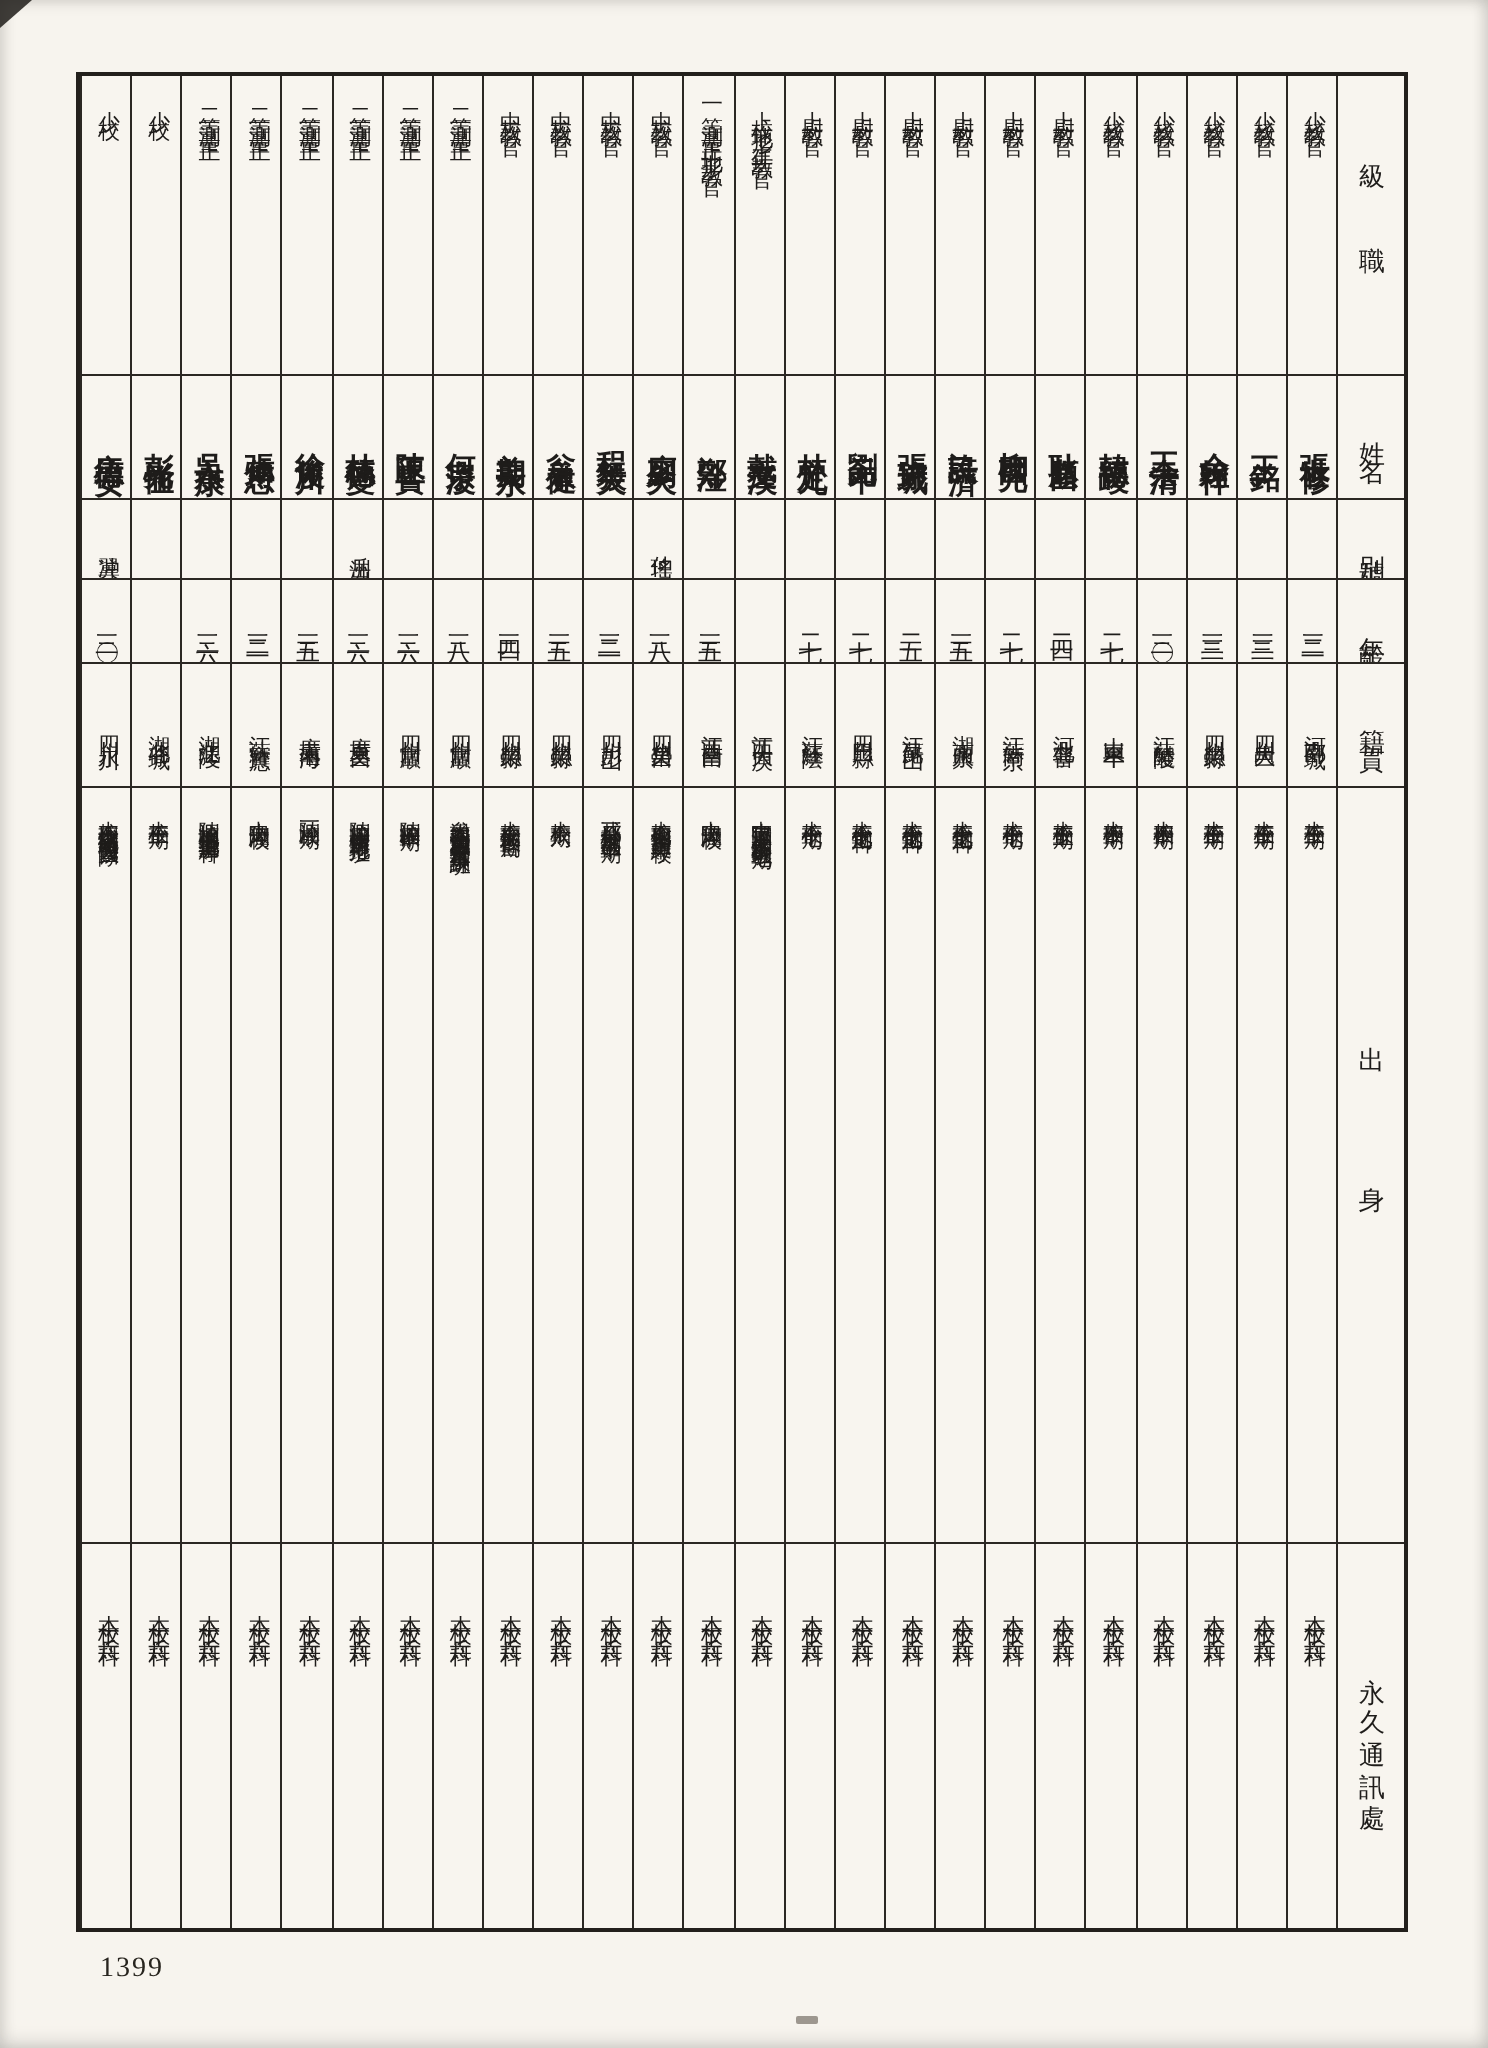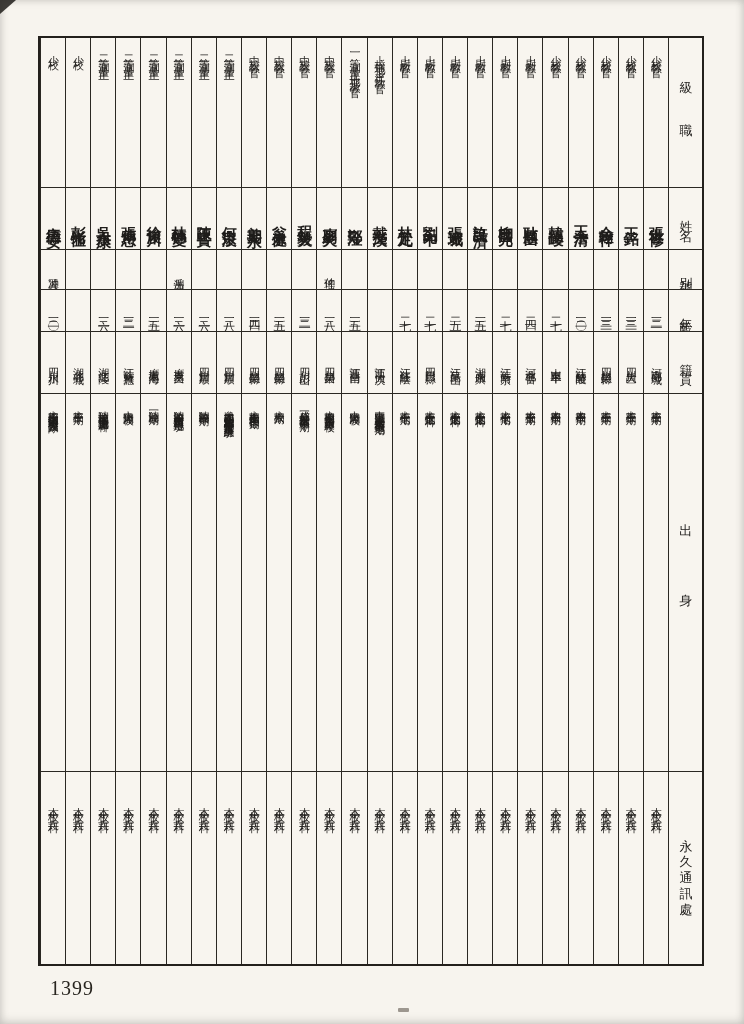--- a/index.html
+++ b/index.html
@@ -65,21 +65,21 @@
   .header-col .cell{font-size:13px;font-weight:400;align-items:center;padding:0;}
   .header-col .c-rank .vtext   {letter-spacing:42px;max-height:none;}
   .header-col .c-name .vtext   {letter-spacing:9px;}
   .header-col .c-alias .vtext  {letter-spacing:3px;}
   .header-col .c-age .vtext    {letter-spacing:3px;}
   .header-col .c-native .vtext {letter-spacing:9px;}
   .header-col .c-origin .vtext {letter-spacing:70px;max-height:none;line-height:1.2;}
   .header-col .c-contact .vtext{letter-spacing:16px;}
   .page-number{
     position:absolute;left:50px;top:977px;
-    font-size:20px;letter-spacing:1px;color:#28251f;
+    font-size:14px;letter-spacing:1px;color:#28251f;
     font-family:"Liberation Serif","DejaVu Serif",serif;
   }
 </style>
 </head>
 <body>
 
 <div class="page">
   <div class="corner-mark"></div>
   <div class="bottom-tick"></div>
 

